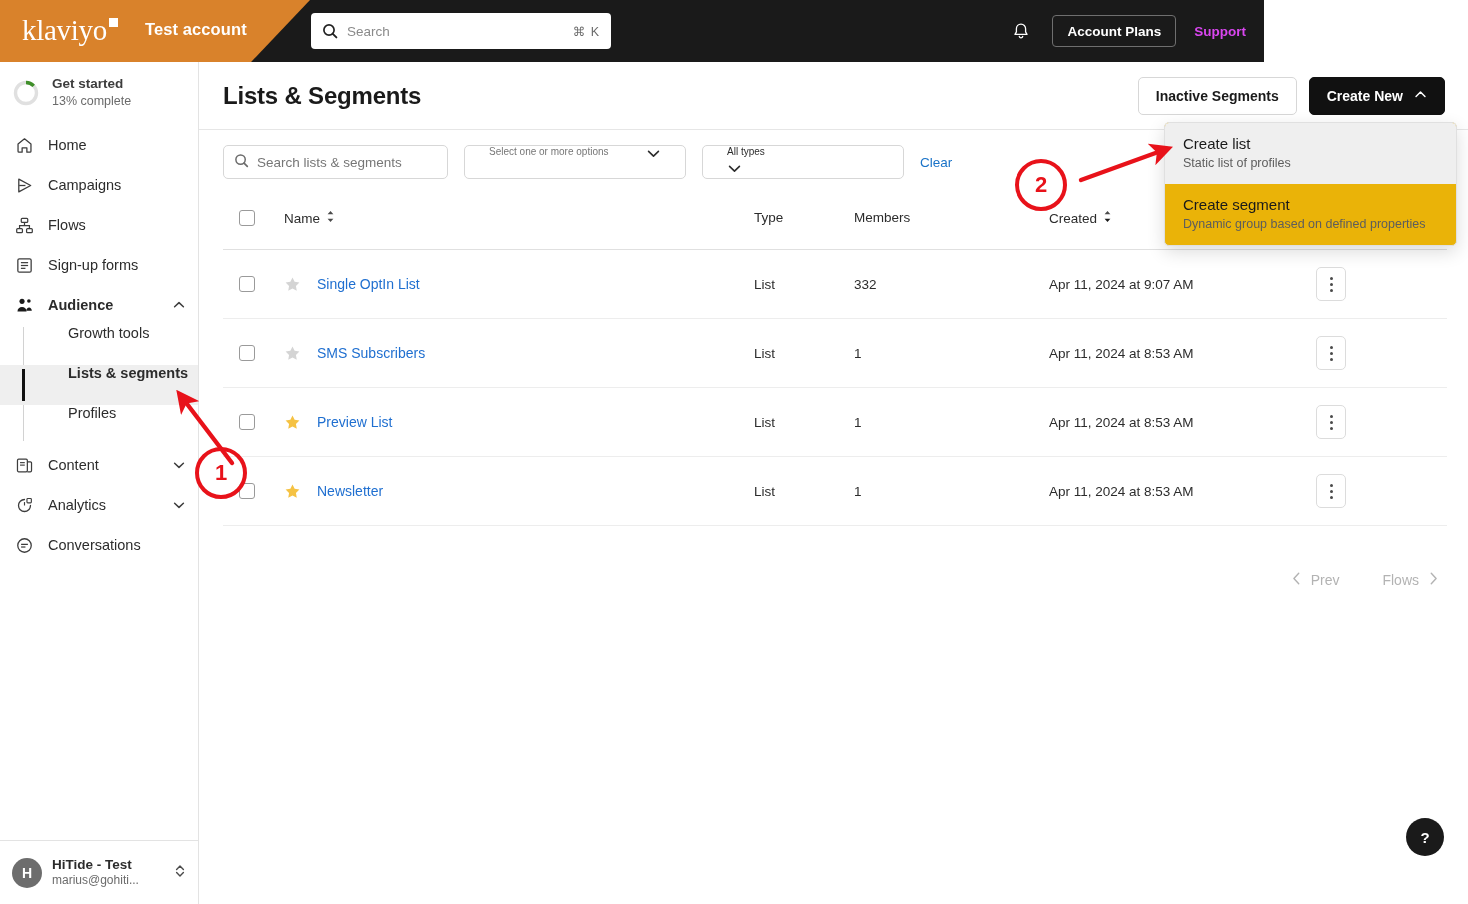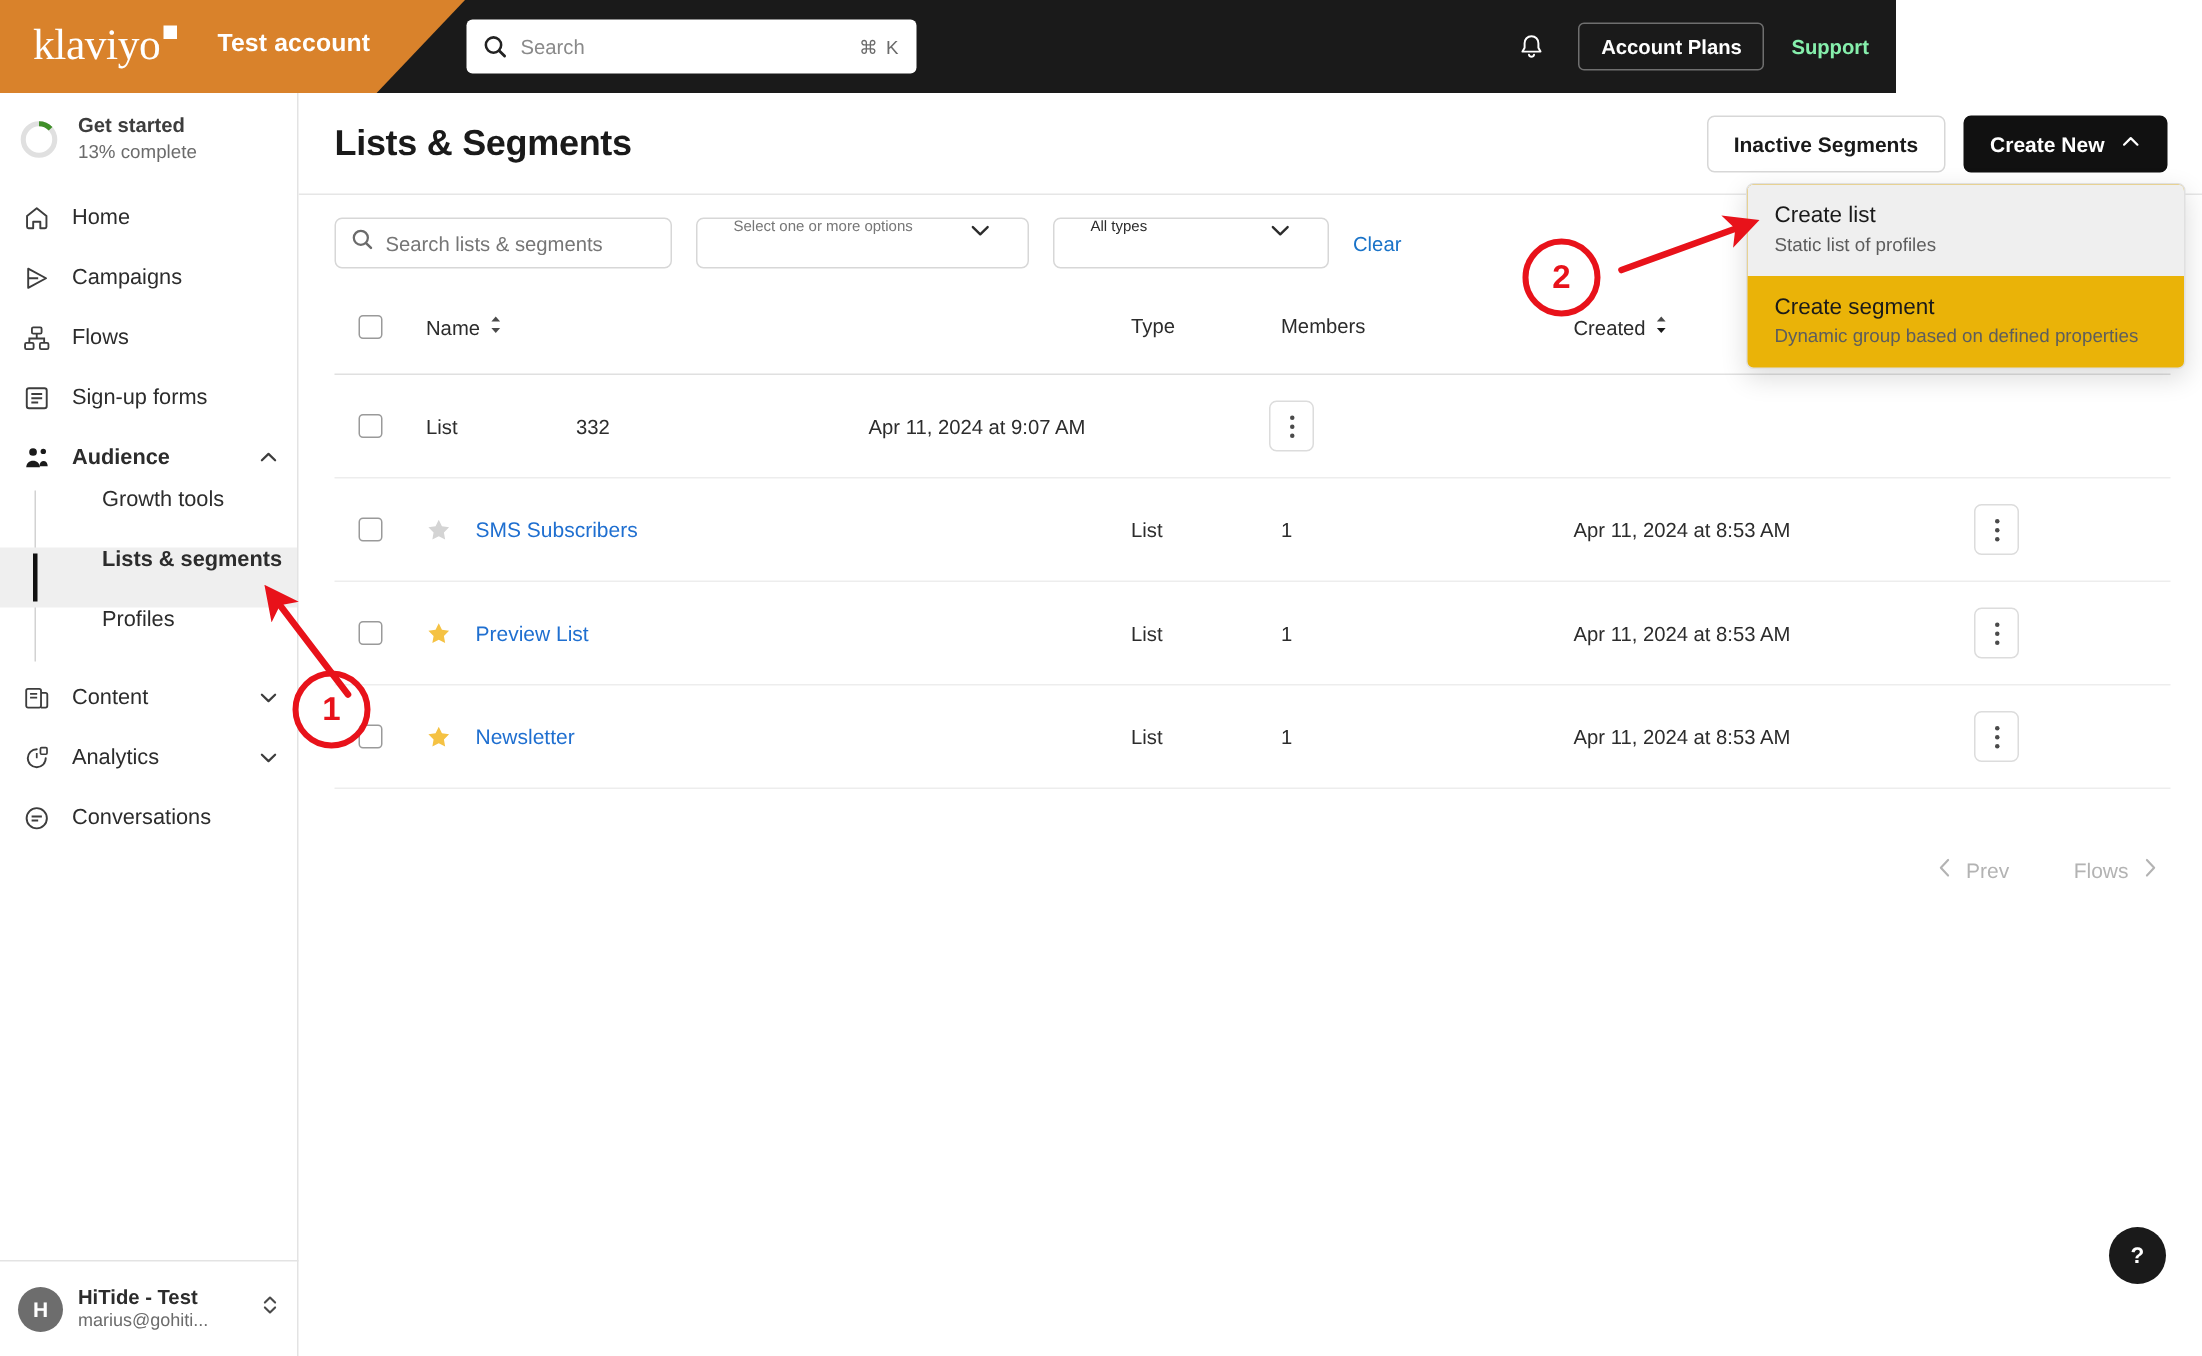--- a/index.html
+++ b/index.html
@@ -86,21 +86,21 @@
     border-radius: 4px;
     color: #ffffff;
     font-size: 13.5px; font-weight: bold;
     display: flex; align-items: center;
     padding: 0 14px;
     cursor: pointer;
     background: transparent;
     font-family: "Liberation Sans", sans-serif;
   }
   .support-link {
-    color: #86efac; font-size: 13.5px; font-weight: bold;
+    color: #d946ef; font-size: 13.5px; font-weight: bold;
     cursor: pointer;
   }
 
   
   .sidebar {
     position: absolute; top: 62px; left: 0;
     width: 199px; height: 842px;
     background: #ffffff;
     border-right: 1px solid #e3e3e3;
     z-index: 20;
@@ -261,21 +261,21 @@
   .f-select {
     height: 34px;
     border: 1px solid #d7d7d7; border-radius: 5px;
     background: #fff;
     display: flex; align-items: flex-start; justify-content: space-between;
     padding: 0 24px;
     cursor: pointer;
     font-size: 10px; color: #2c2c2c;
   }
   .f-select.wide1 { width: 222px; }
-  .f-select.wide2 { width: 184px; }
+  .f-select.wide2 { width: 202px; flex-direction: column; }
   .f-select .sv { color: #2c2c2c; }
   .f-select .ph { color: #767676; }
   .clear-link {
     font-size: 13.5px; color: #1a73c8; cursor: pointer;
   }
 
   
   .table { position: absolute; left: 24px; top: 148px; width: 1224px; }
   .thead {
     display: flex; align-items: flex-start;
@@ -628,20 +628,28 @@
           </span>
         </span>
       </div>
       <div class="c-act"></div>
     </div>
 
     <div class="trow">
       <div class="c-check">
         <span class="cb"></span>
       </div>
+      <div class="c-name">
+        <span class="star">
+          <svg width="17" height="17" viewBox="0 0 18 18">
+            <path d="M9 1.6l2.25 4.6 5.05.74-3.65 3.56.86 5.03L9 13.16 4.49 15.53l.86-5.03L1.7 6.94l5.05-.74L9 1.6z" fill="#d4d4d4"></path>
+          </svg>
+        </span>
+        <span class="name-link">Single OptIn List</span>
+      </div>
       <div class="c-type cell">List</div>
       <div class="c-mem cell">332</div>
       <div class="c-created cell">Apr 11, 2024 at 9:07 AM</div>
       <div class="c-act">
         <span class="kebab">
             <i></i>
             <i></i>
             <i></i>
           </span>
       </div>

